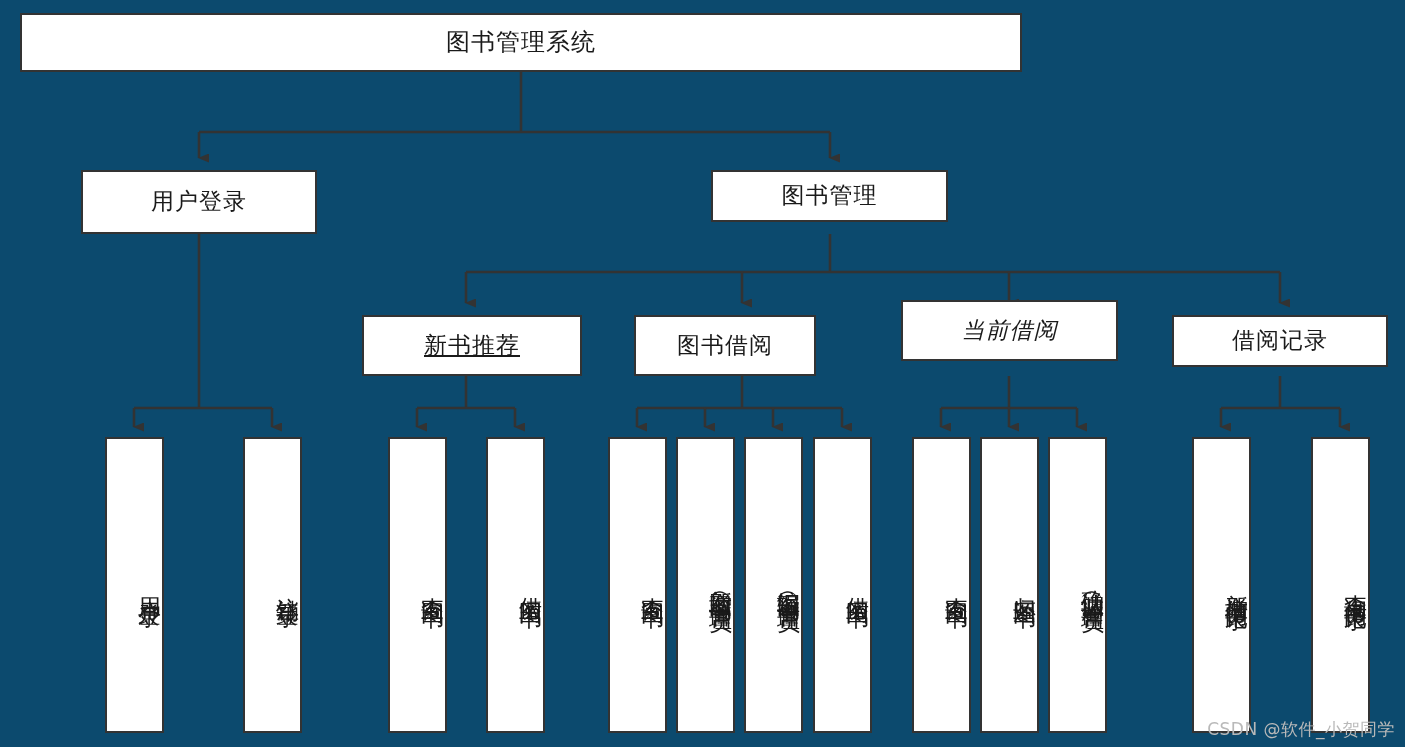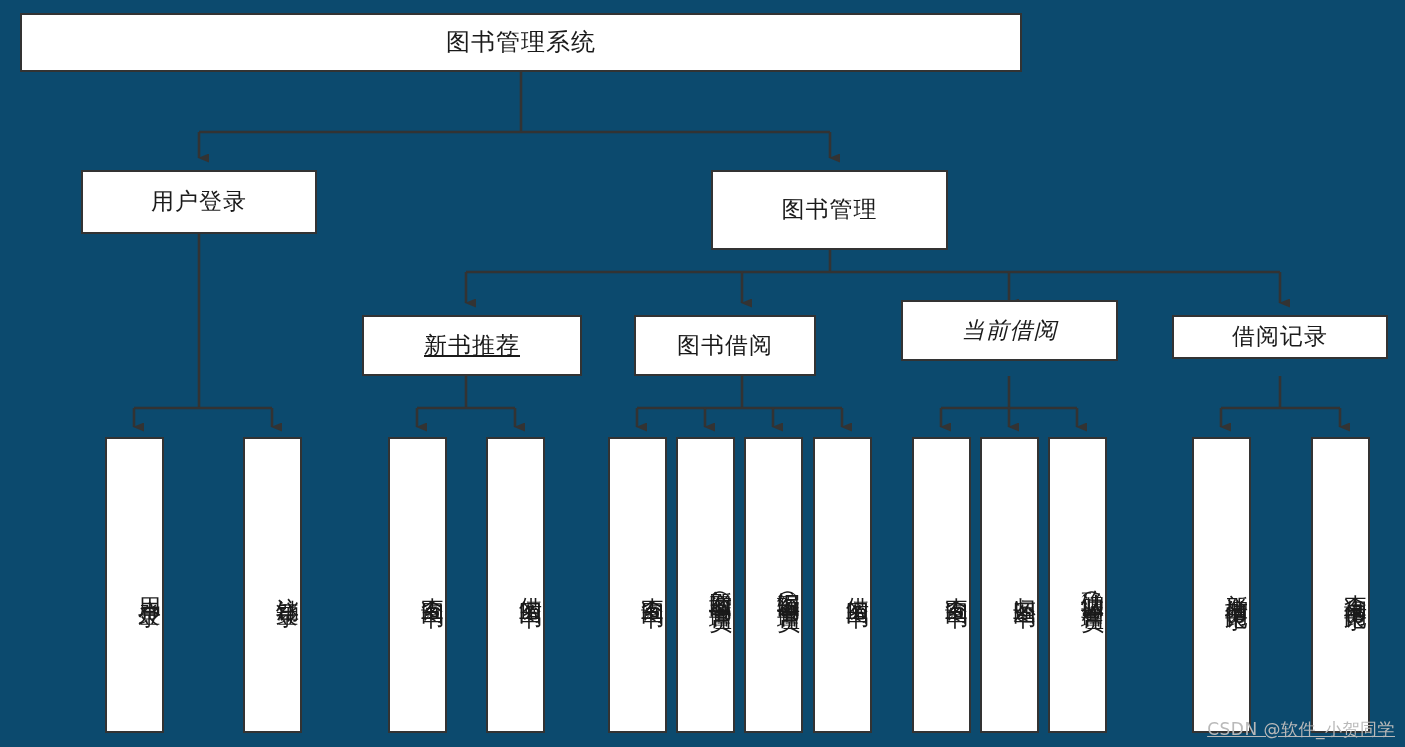--- a/index.html
+++ b/index.html
@@ -60,21 +60,20 @@
     display: block;
   }
   .watermark {
     position: absolute;
     right: 10px;
     bottom: 6px;
     font-size: 17px;
     color: #b9b9b9;
     letter-spacing: 0.5px;
     white-space: nowrap;
-    text-decoration: underline;
   }
 </style>
 </head>
 <body>
 
 <div id="diagram">
 
   <svg id="edges" viewBox="0 0 1405 747" width="1405" height="747" xmlns="http://www.w3.org/2000/svg">
     <defs>
       <marker id="arw" markerWidth="9" markerHeight="11" refX="4.5" refY="10" orient="auto" markerUnits="userSpaceOnUse">
@@ -125,34 +124,34 @@
     </g>
   </svg>
 
   <div class="node h root" style="left:20px; top:13px; width:1002px; height:59px;">
     <span>图书管理系统</span>
   </div>
 
   <div class="node h" style="left:81px; top:170px; width:236px; height:64px;">
     <span>用户登录</span>
   </div>
-  <div class="node h" style="left:711px; top:170px; width:237px; height:80px;">
+  <div class="node h" style="left:711px; top:170px; width:237px; height:52px;">
     <span>图书管理</span>
   </div>
 
   <div class="node h" style="left:362px; top:315px; width:220px; height:61px;text-decoration:underline;">
     <span>新书推荐</span>
   </div>
   <div class="node h" style="left:634px; top:315px; width:182px; height:61px;">
     <span>图书借阅</span>
   </div>
   <div class="node h" style="left:901px; top:300px; width:217px; height:61px;font-style:italic;">
     <span>当前借阅</span>
   </div>
-  <div class="node h" style="left:1172px; top:315px; width:216px; height:44px;">
+  <div class="node h" style="left:1172px; top:315px; width:216px; height:52px;">
     <span>借阅记录</span>
   </div>
 
   <div class="node v" style="left:105px; top:437px; width:59px; height:296px;">
     <span class="vtext">用户登录</span>
   </div>
   <div class="node v" style="left:243px; top:437px; width:59px; height:296px;">
     <span class="vtext">注销登录</span>
   </div>
 

